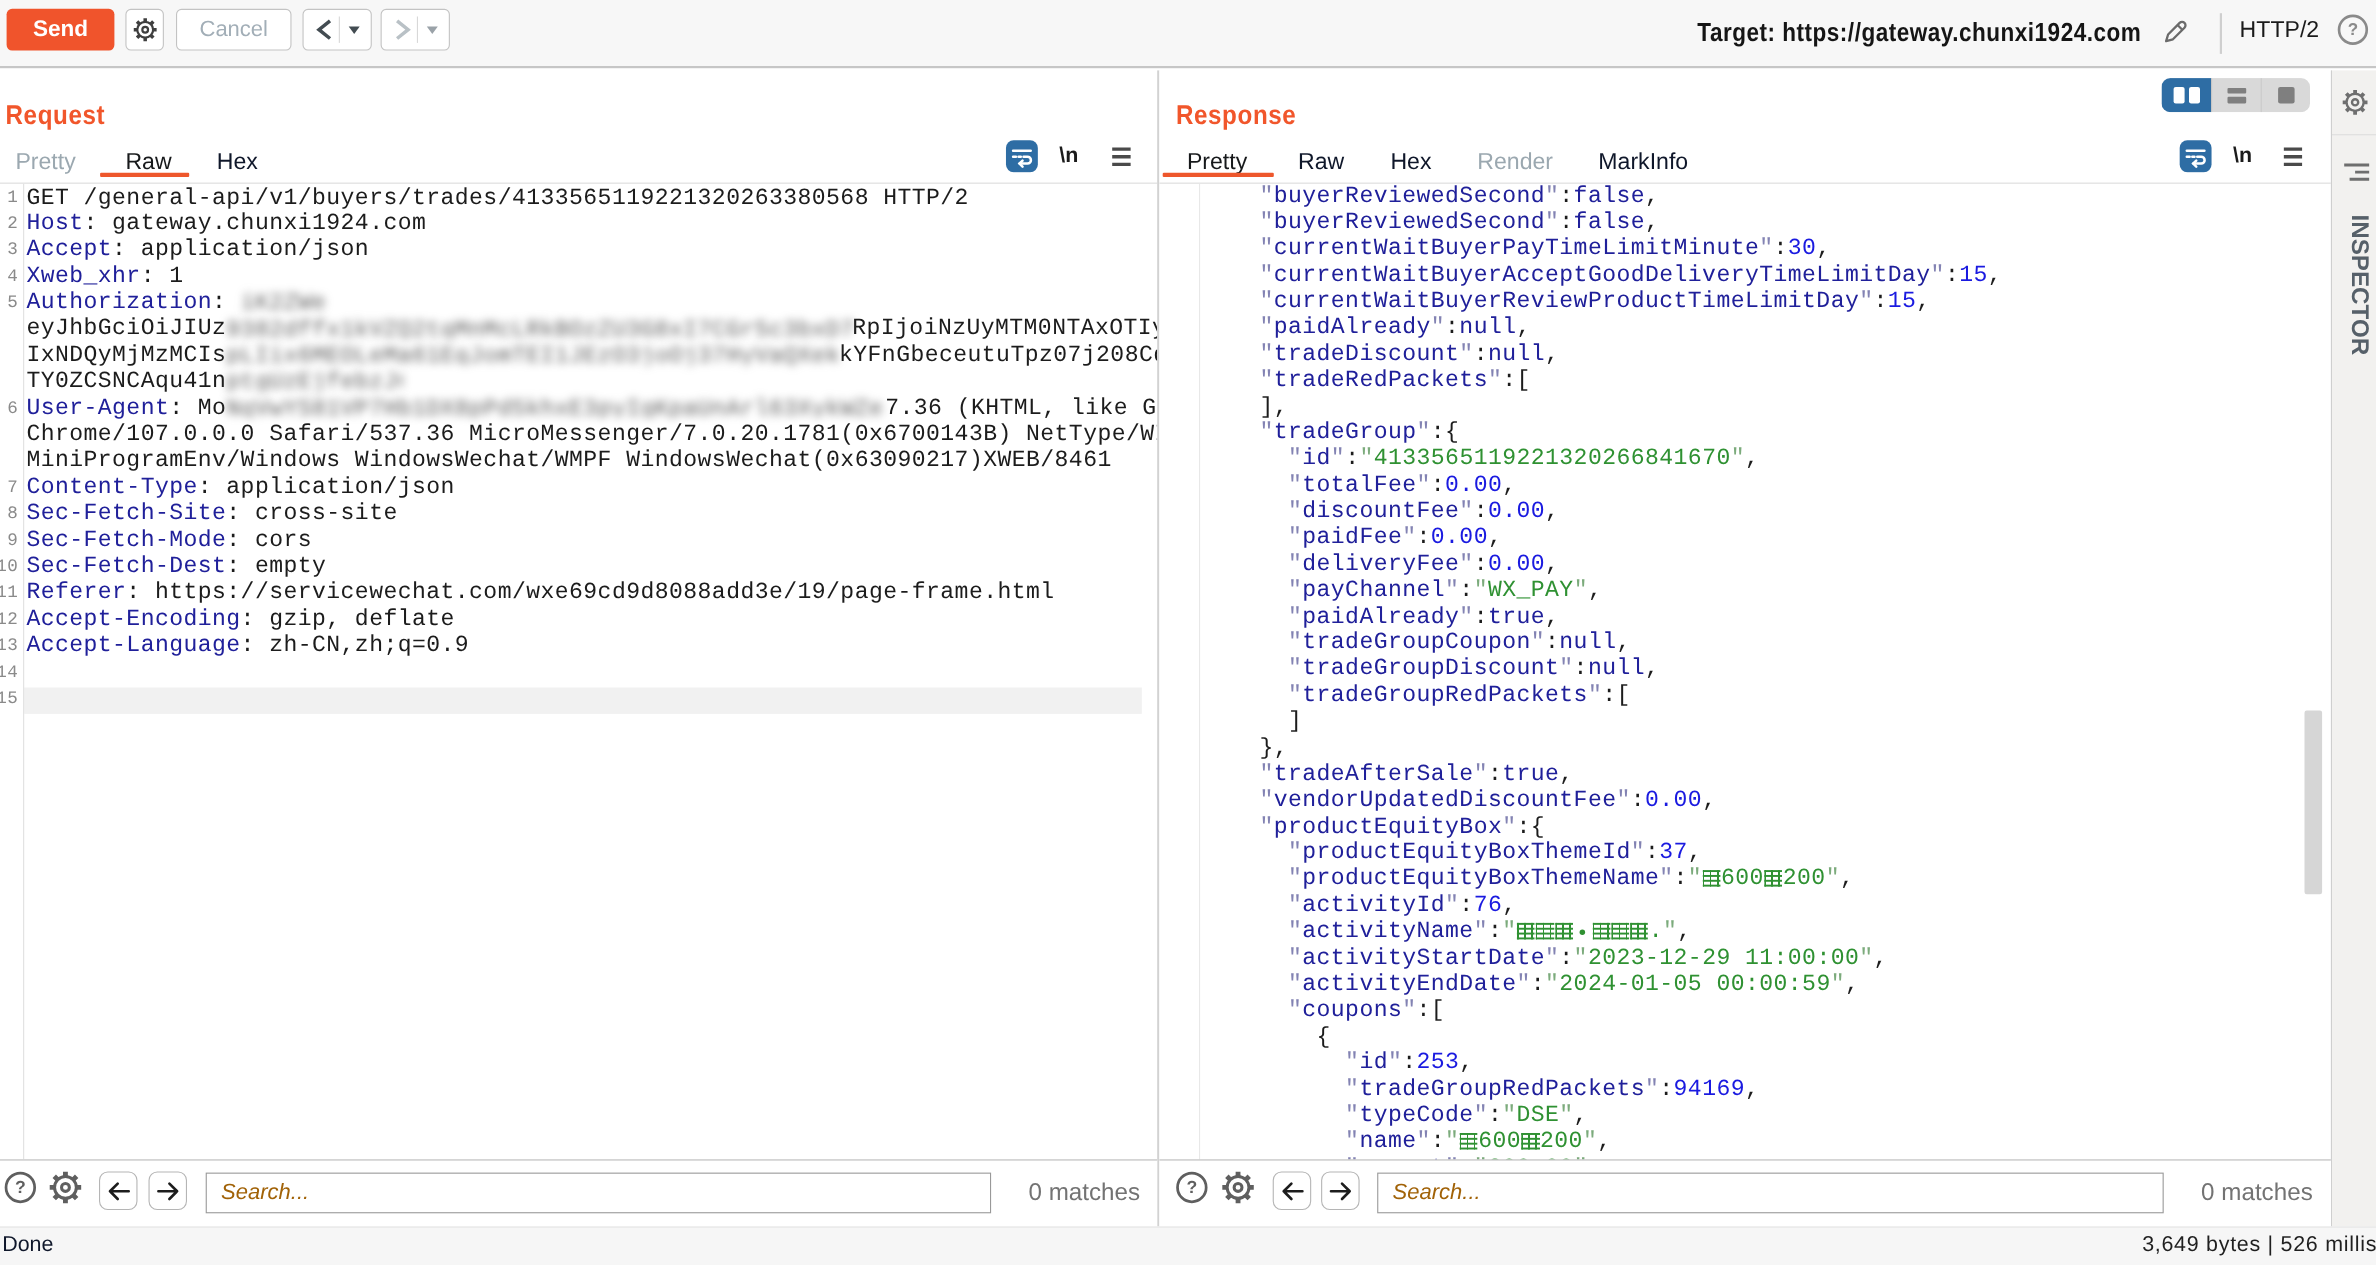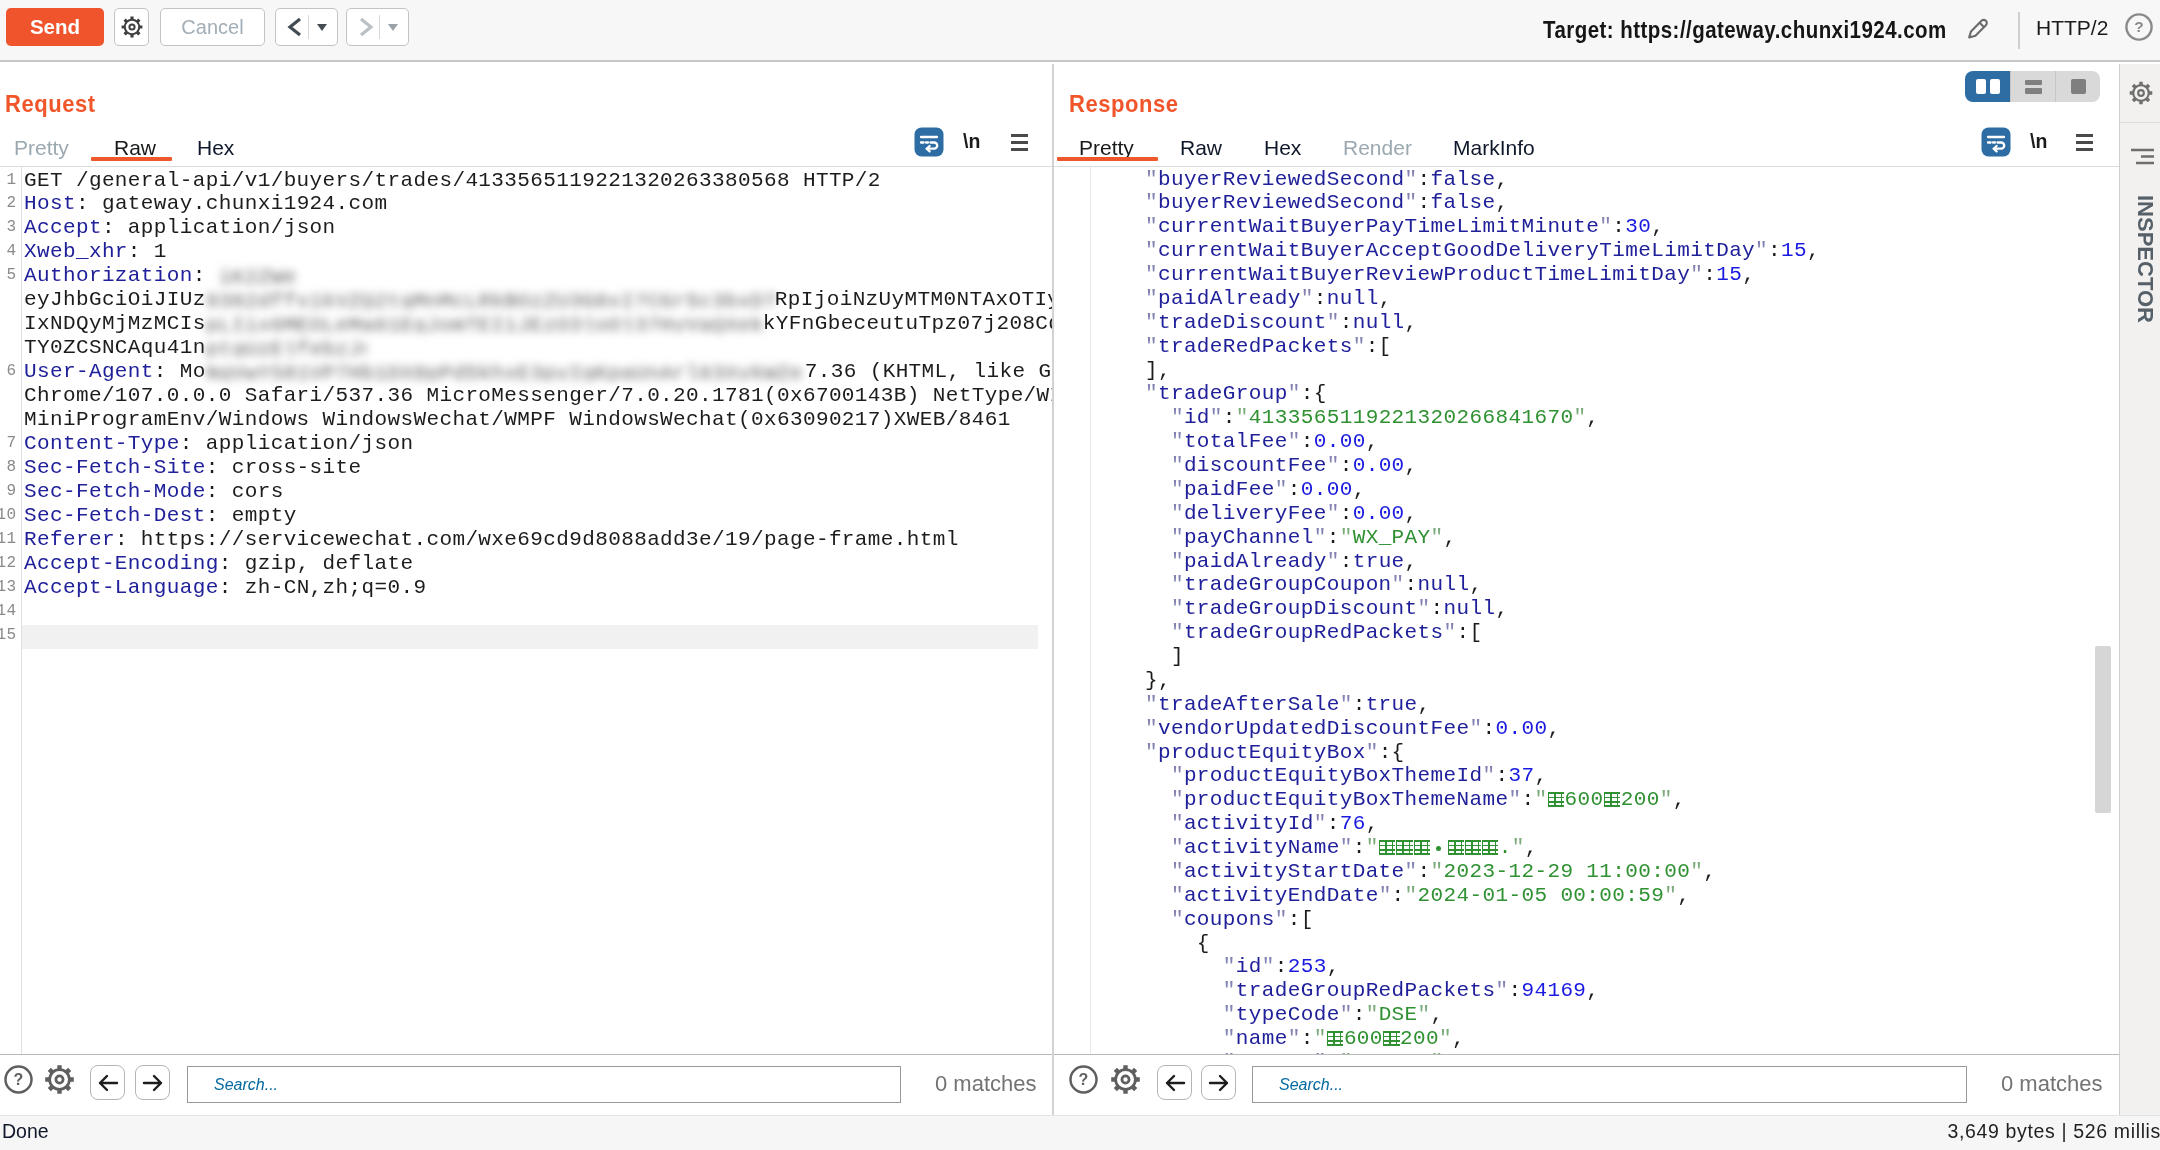--- a/index.html
+++ b/index.html
@@ -48,22 +48,22 @@
 #seg {position:absolute;left:911px;top:7px;width:135px;height:31px;border-radius:8px;overflow:hidden;display:flex}
 #seg div {width:45px;height:31px;display:flex;align-items:center;justify-content:center}
 #seg .s1 {background:#2e6da4}
 #seg .s2 {background:#d9d9d9;border-left:1px solid #c6c6c6}
 
 .stool {position:absolute;top:1054px;height:61px;background:#fff;border-top:1px solid #b9b9b9}
 #stL {left:0;width:1052px}
 #stR {left:1054px;width:1065px}
 .sic {position:absolute}
 .sbtn {position:absolute;top:10px;width:35px;height:35px;border:1.5px solid #b5b5b5;border-radius:8px;background:#fff;display:flex;align-items:center;justify-content:center}
-.sinput {position:absolute;top:11px;height:37px;border:1px solid #999;background:#fff;color:#0369a1;
-  font-size:16px;font-style:italic;padding-left:26px;line-height:35px}
+.sinput {position:absolute;top:11px;height:37px;border:1px solid #999;background:#fff;color:#a16207;
+  font-size:20px;font-style:italic;padding-left:13px;line-height:35px}
 .match {position:absolute;top:16px;font-size:22px;color:#737373}
 
 #status {position:absolute;left:0;top:1115px;width:2160px;height:35px;background:#f6f6f6;border-top:1px solid #e3e3e3}
 </style></head><body>
 
 <div id="topbar">
   <div id="send">Send</div>
   <div class="btn" style="left:114px;width:35px">
       <svg width="24" height="24" viewBox="0 0 24 24" fill="none" stroke="#3f3f3f" stroke-width="2">
 <circle cx="12" cy="12" r="7.2"></circle>

